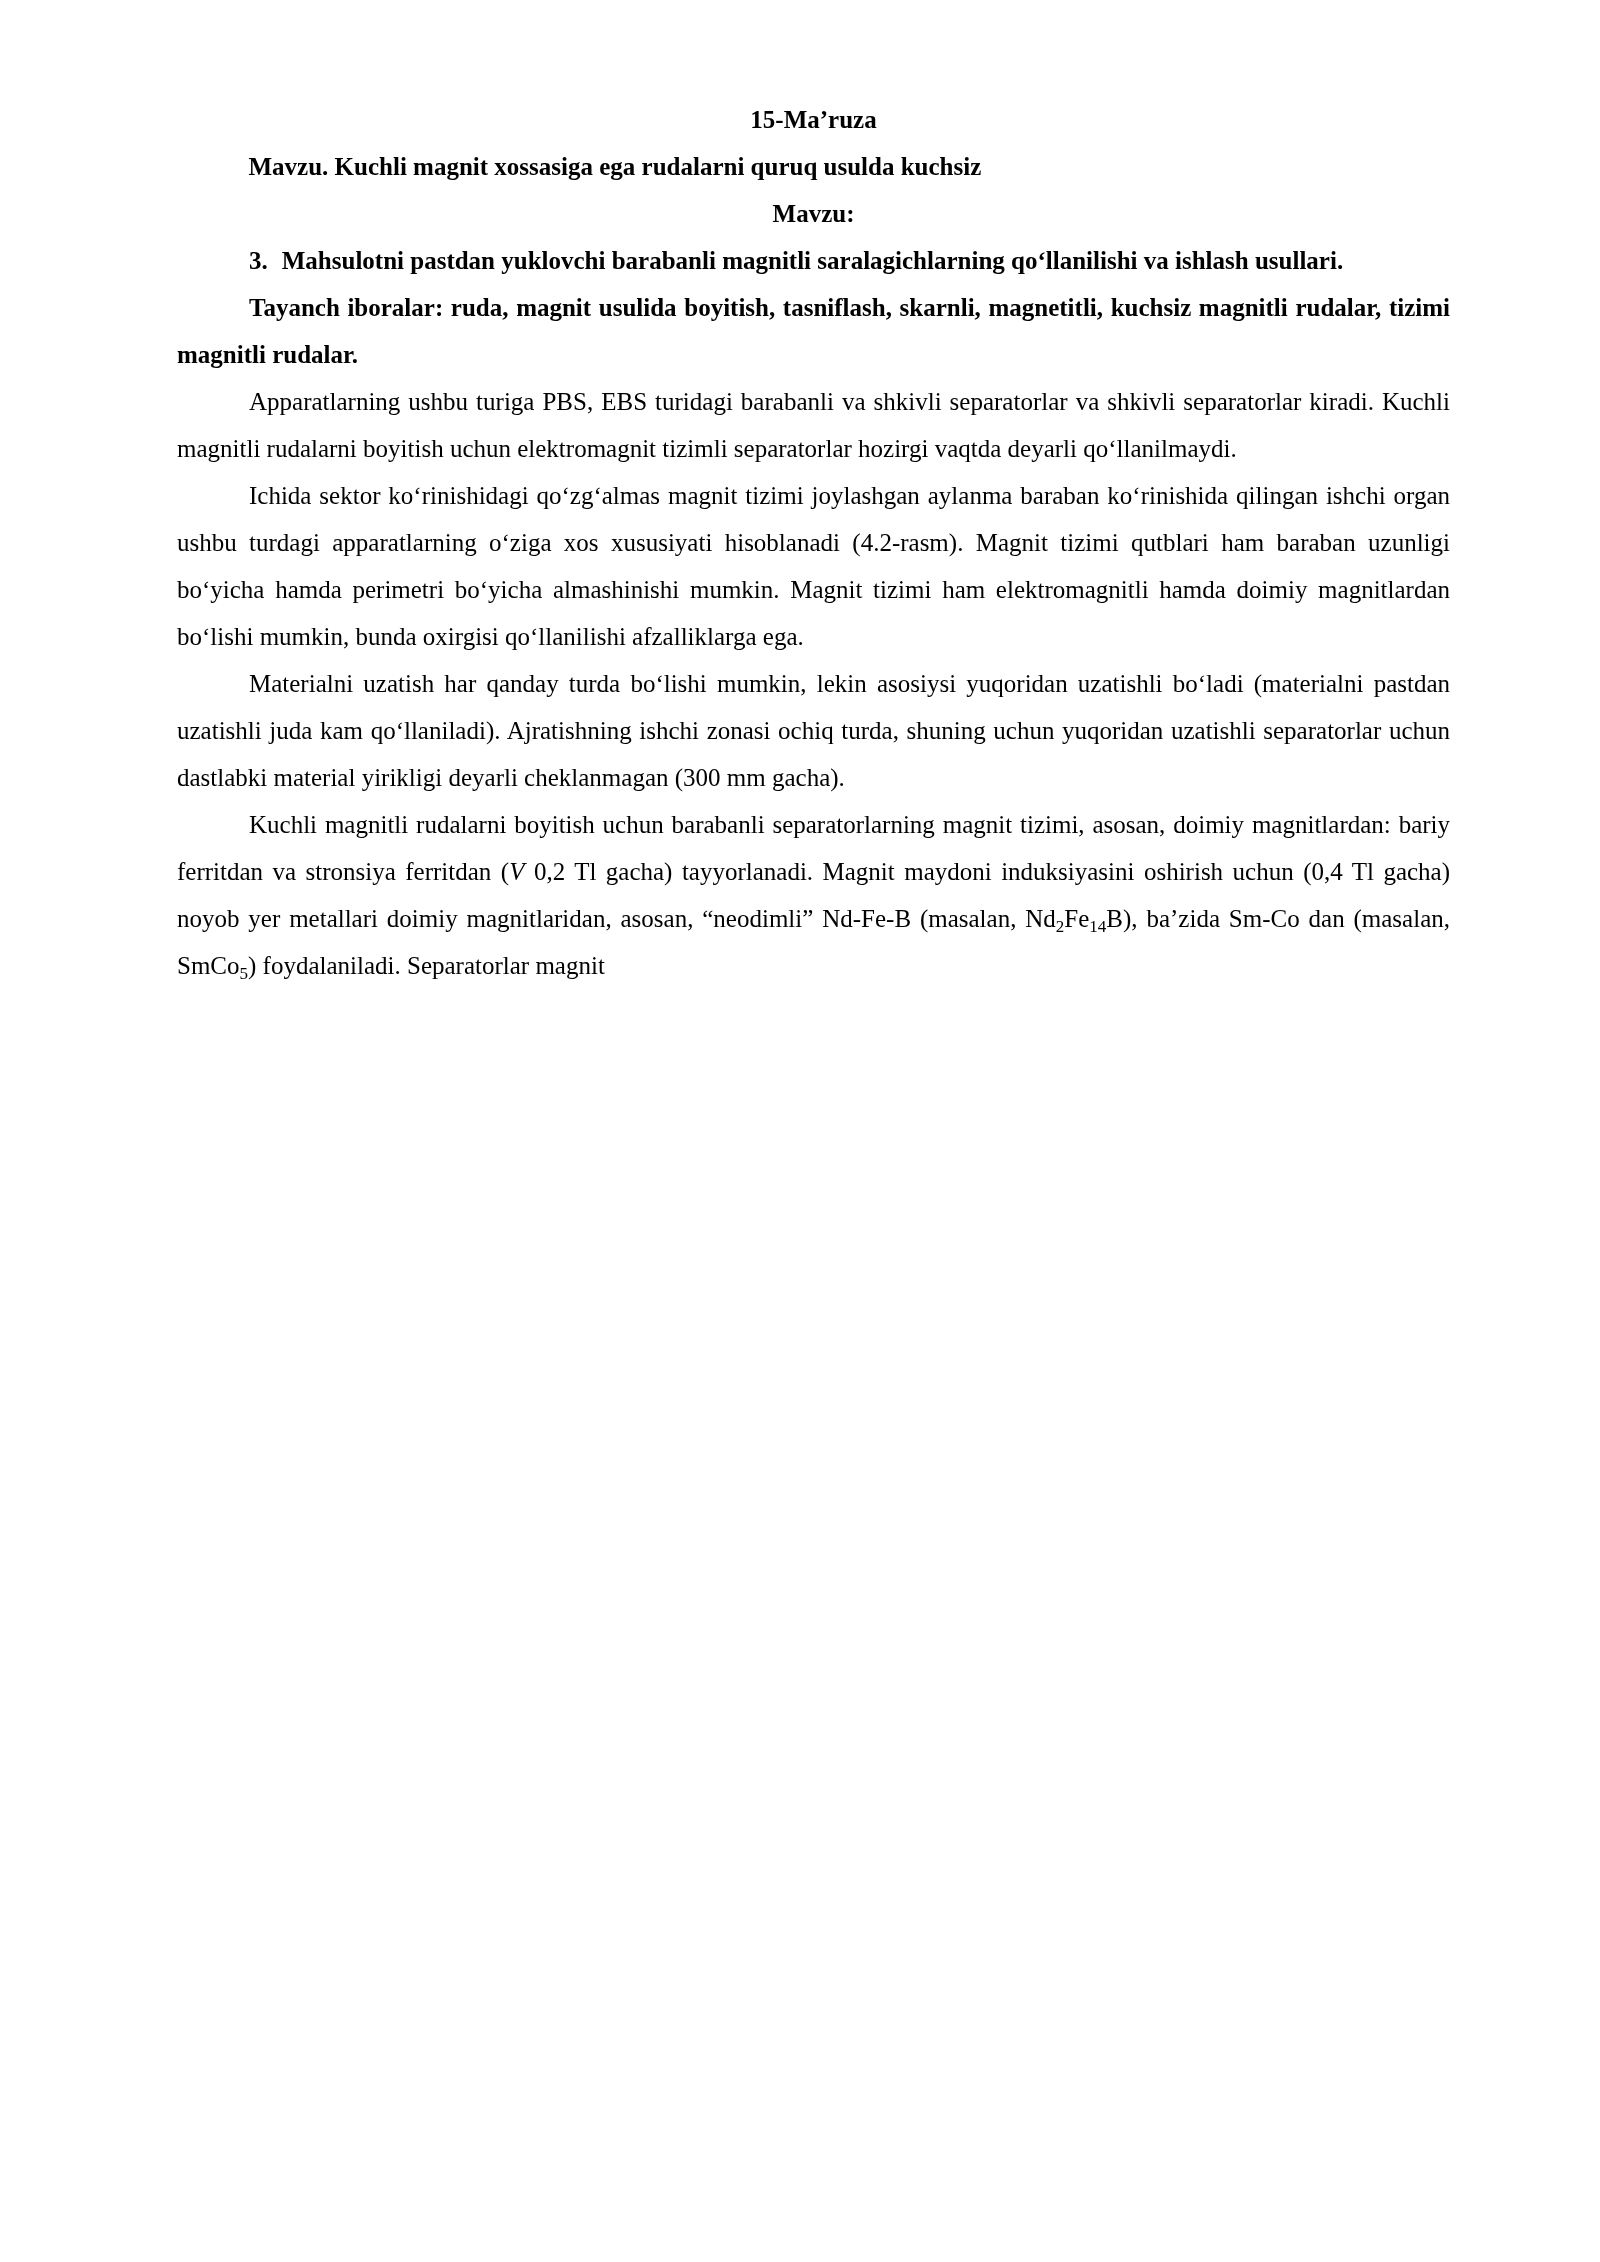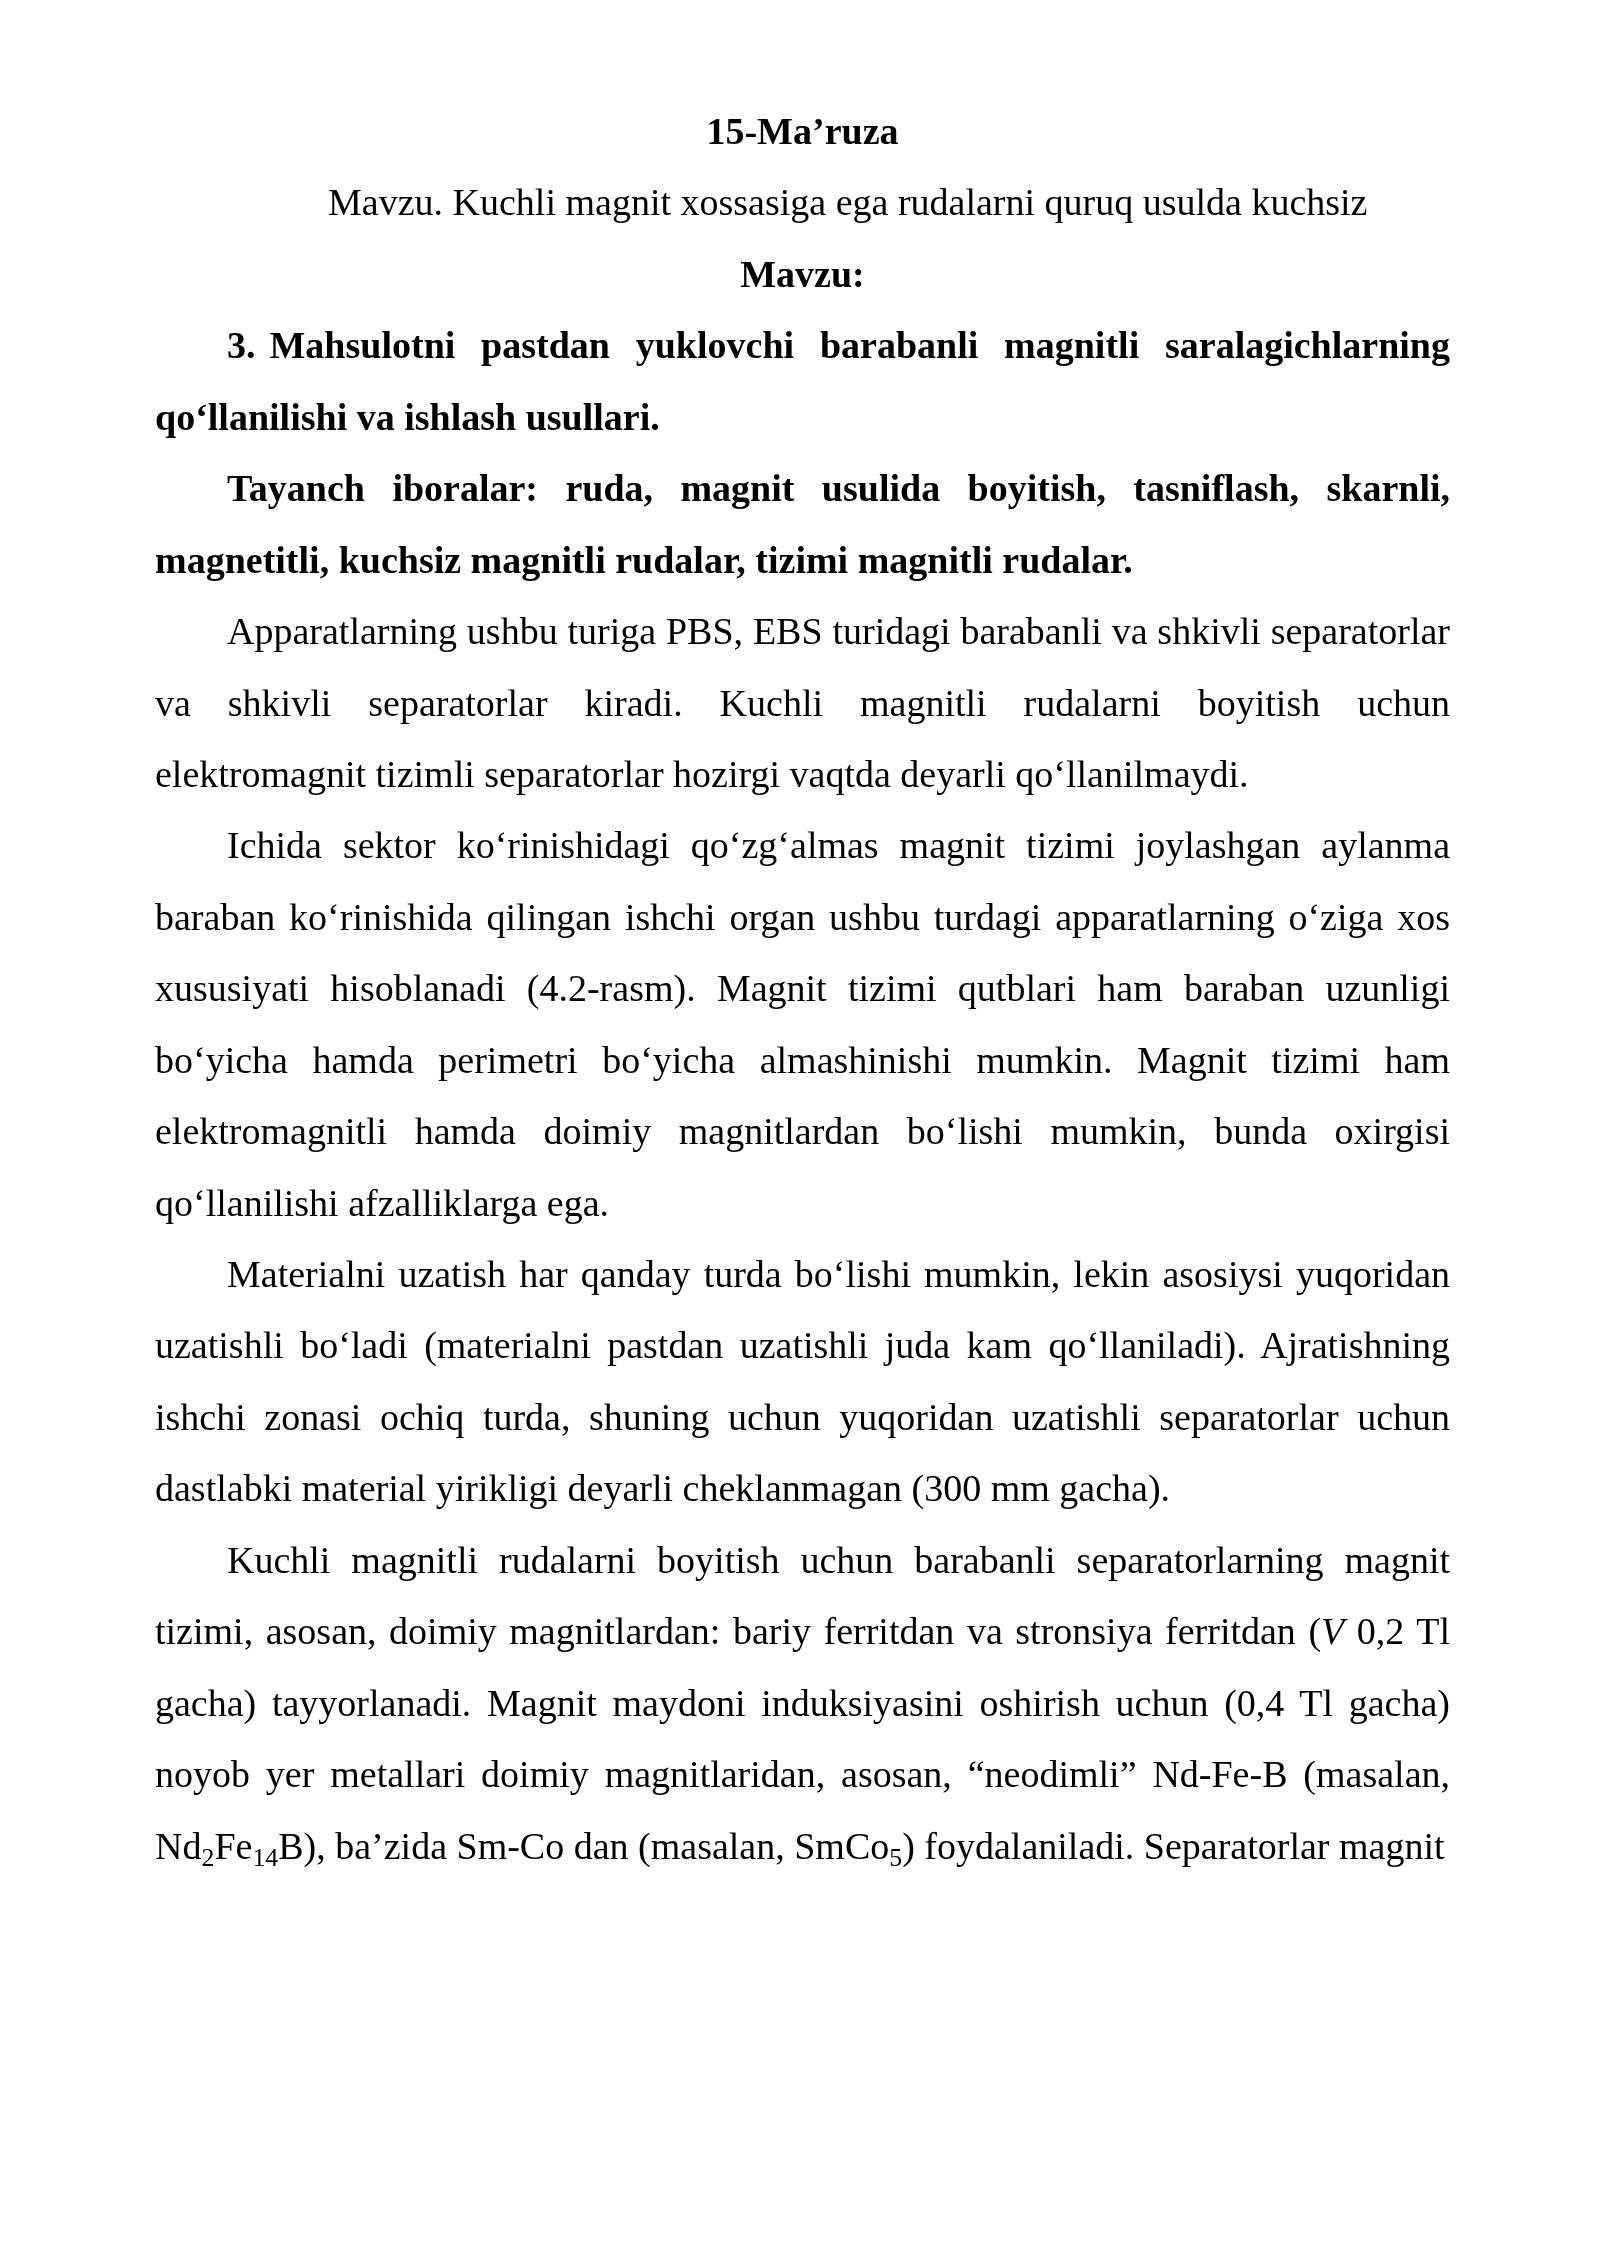--- a/index.html
+++ b/index.html
@@ -15,37 +15,38 @@
   .page {
     position: relative;
     width: 1600px;
     height: 2262px;
     background: #ffffff;
     box-sizing: border-box;
     padding: 96px 150px 60px 155px;
     overflow: hidden;
   }
   .doc-body {
-    font-size: 38px;
+    font-size: 25px;
     line-height: 1.88;
+    margin-left: 22px;
   }
   .center-line {
     text-align: center;
     font-weight: bold;
     margin: 0;
   }
   .title-block {
     margin-bottom: 0;
   }
   .heading-wrap {
     text-align: center;
   }
   .heading-two-line {
-    font-weight: normal;
-    text-align: right;
+    font-weight: bold;
+    text-align: left;
     margin: 0 auto;
     width: 1130px;
   }
   p.para {
     margin: 0;
     text-align: justify;
     text-justify: inter-word;
     text-indent: 72px;
   }
   p.para.bold {

